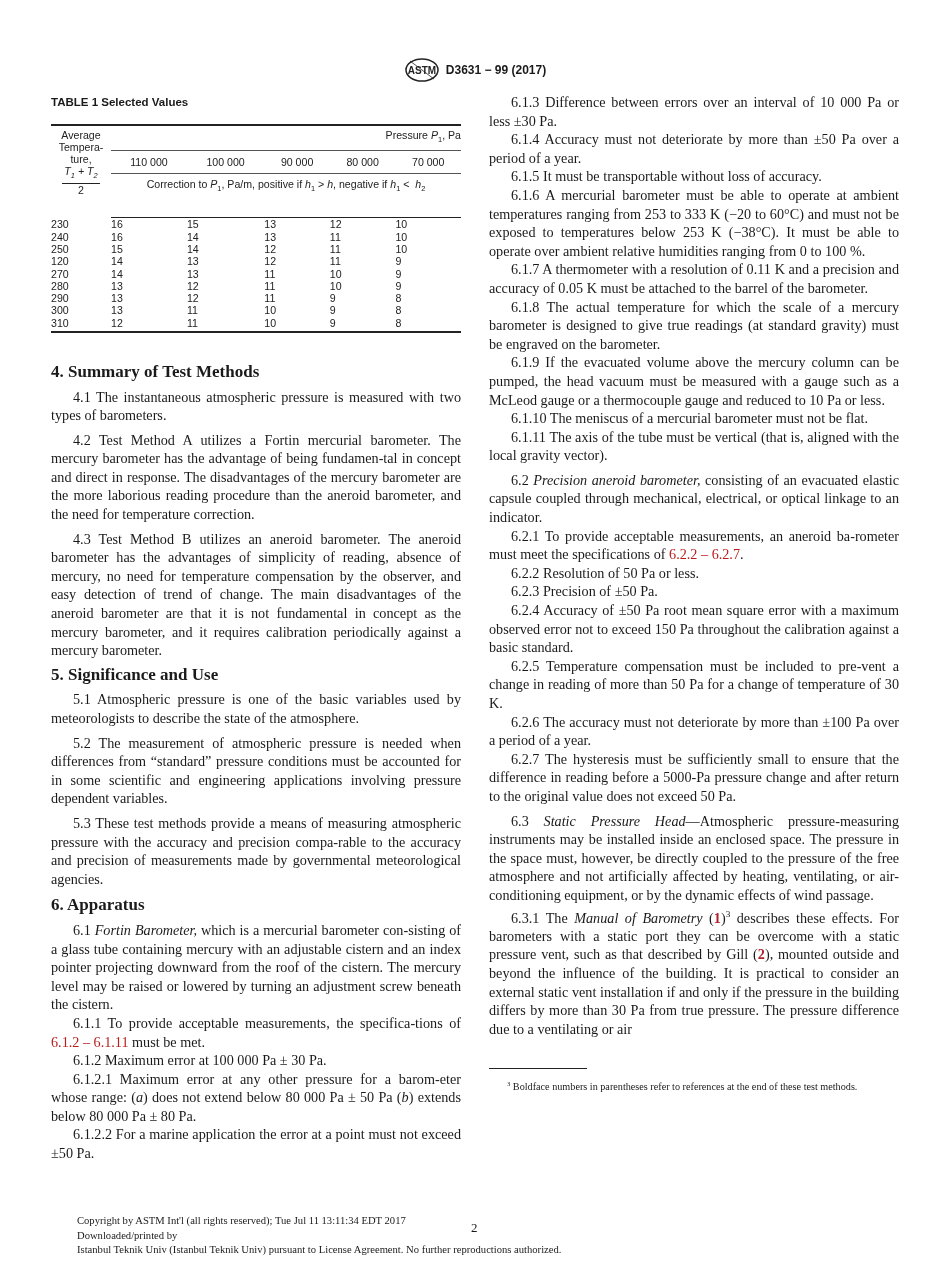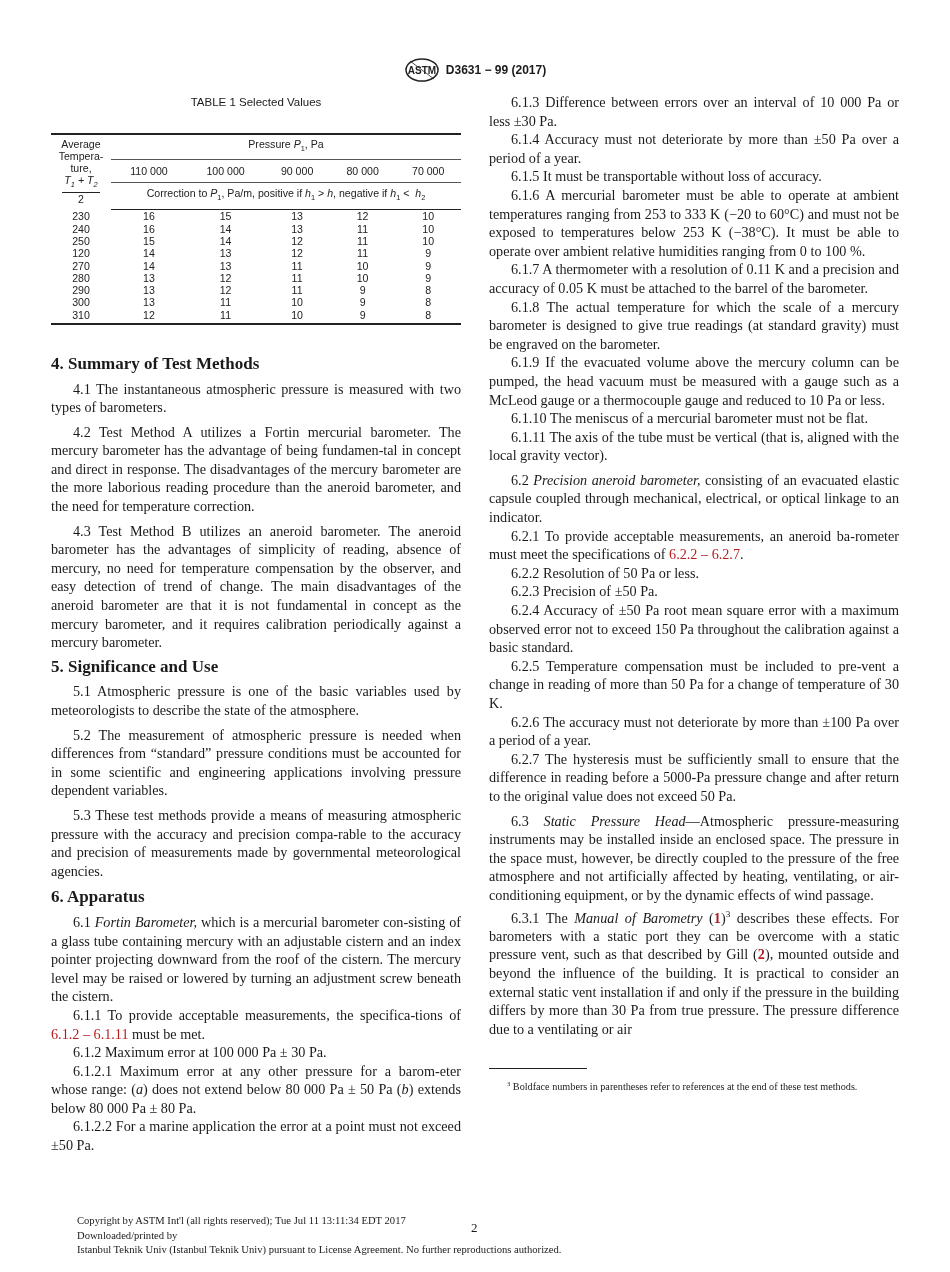--- a/index.html
+++ b/index.html
@@ -7,29 +7,29 @@
   body { position: relative; font-family: "Liberation Serif", serif; color: #1a1a1a; overflow: hidden; }
 
   .header { position: absolute; top: 55px; left: 0; width: 950px; height: 30px; display: flex; justify-content: center; align-items: center; }
   .header .logo { width: 36px; height: 26px; margin-right: 6px; }
   .header .code { font-family: "Liberation Sans", sans-serif; font-weight: bold; font-size: 12px; color: #1a1a1a; }
 
   .col { position: absolute; font-size: 14.2px; line-height: 18.6px; text-align: justify; hyphens: manual; }
   .col-left { left: 51px; top: 93px; width: 410px; }
   .col-right { left: 489px; top: 93px; width: 410px; }
 
-  .table-title { font-family: "Liberation Sans", sans-serif; font-weight: normal; font-size: 11.5px; text-align: center; margin-bottom: 21px; }
+  .table-title { font-family: "Liberation Sans", sans-serif; font-weight: bold; font-size: 11.5px; margin-bottom: 12px; }
   table.vals { width: 410px; border-collapse: collapse; font-family: "Liberation Sans", sans-serif; font-size: 10.6px; line-height: 12.2px; color: #222; }
   table.vals th, table.vals td { font-weight: normal; }
   table.vals thead tr.r1 th { border-top: 2px solid #222; }
   table.vals .hdr-left { text-align: center; vertical-align: top; width: 60px; padding-top: 3px; }
-  table.vals .hdr-top { text-align: center; padding: 3px 0 4px; border-bottom: 1px solid #555; }
+  table.vals .hdr-top { text-align: right; padding: 3px 0 4px; border-bottom: 1px solid #555; }
   table.vals .hdr-cols th { text-align: center; padding: 5px 0; border-bottom: 1px solid #555; }
-  table.vals .hdr-corr th { text-align: center; padding: 4px 0 5px; border-bottom: 1.5px solid #222; }
-  table.vals tbody td { text-align: center; padding: 0; height: 12.3px; }
+  table.vals .hdr-corr th { text-align: center; padding: 4px 0 22px; border-bottom: 1.5px solid #222; }
+  table.vals tbody td { padding: 0; height: 12.3px; }
   table.vals tbody tr:last-child td { border-bottom: 2px solid #222; padding-bottom: 2px; }
   .frac { display: inline-block; text-align: center; }
   .frac .n { display: block; border-bottom: 1px solid #222; padding: 0 2px; font-style: italic; }
   .frac .d { display: block; }
   sub { font-size: 70%; }
   sup { font-size: 65%; }
 
   .section-head { font-weight: bold; font-size: 17px; margin-top: 8px; margin-bottom: 6px; }
   p.para { text-indent: 22px; margin-bottom: 6px; }
   p.tight { margin-bottom: 0; }

